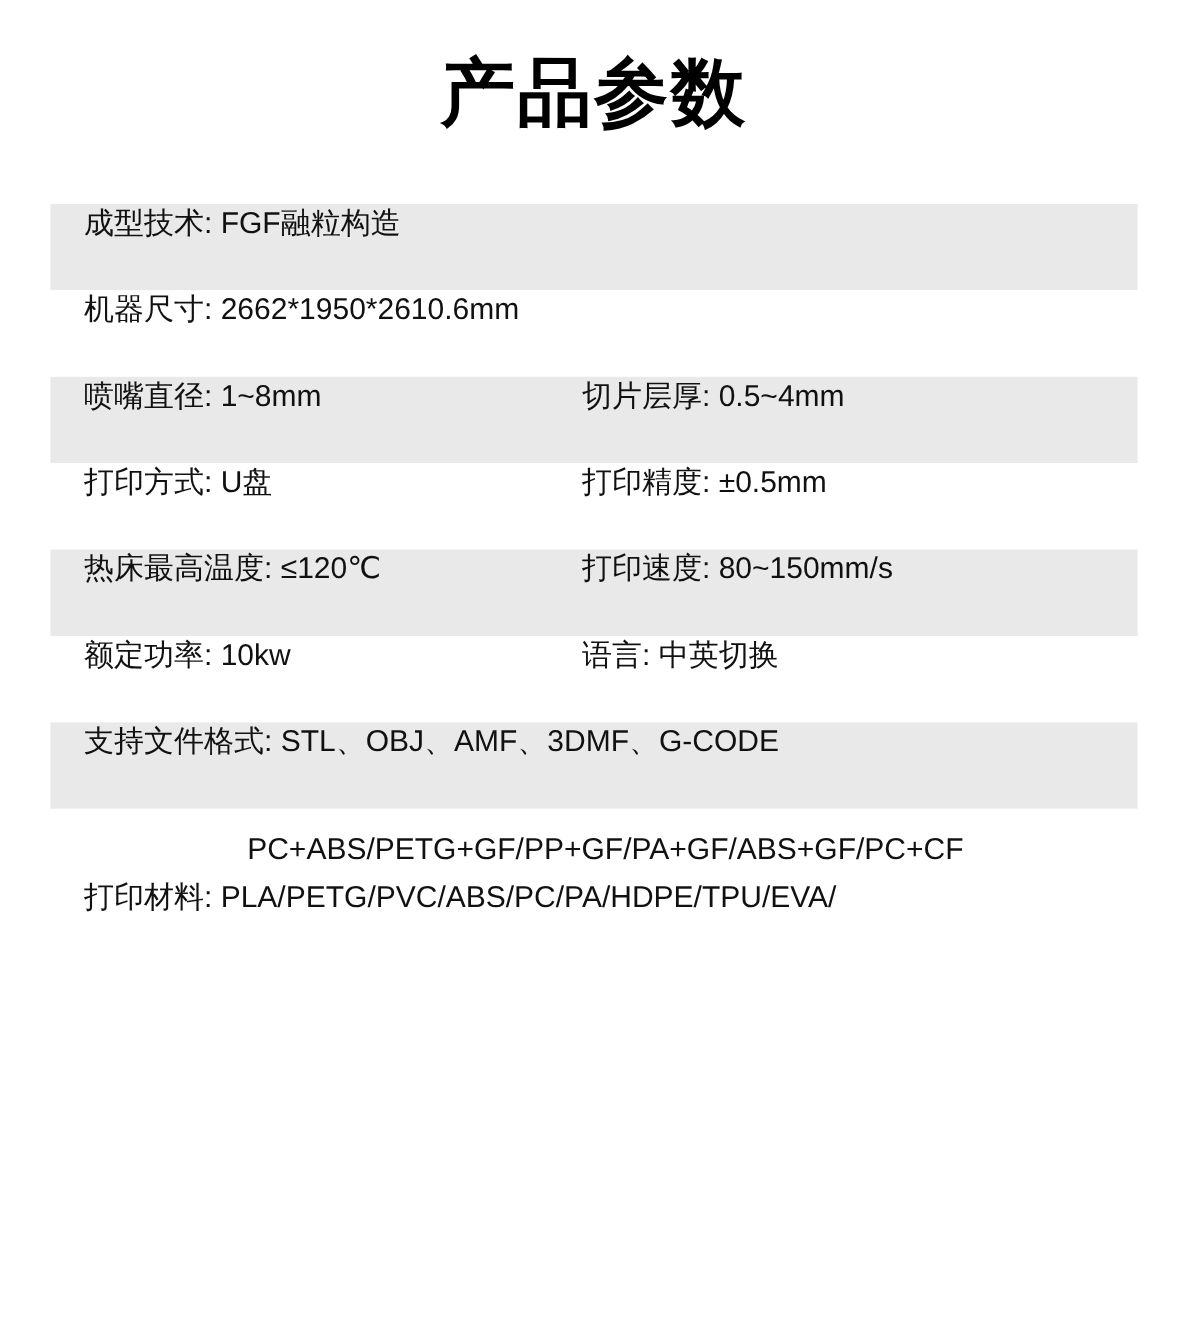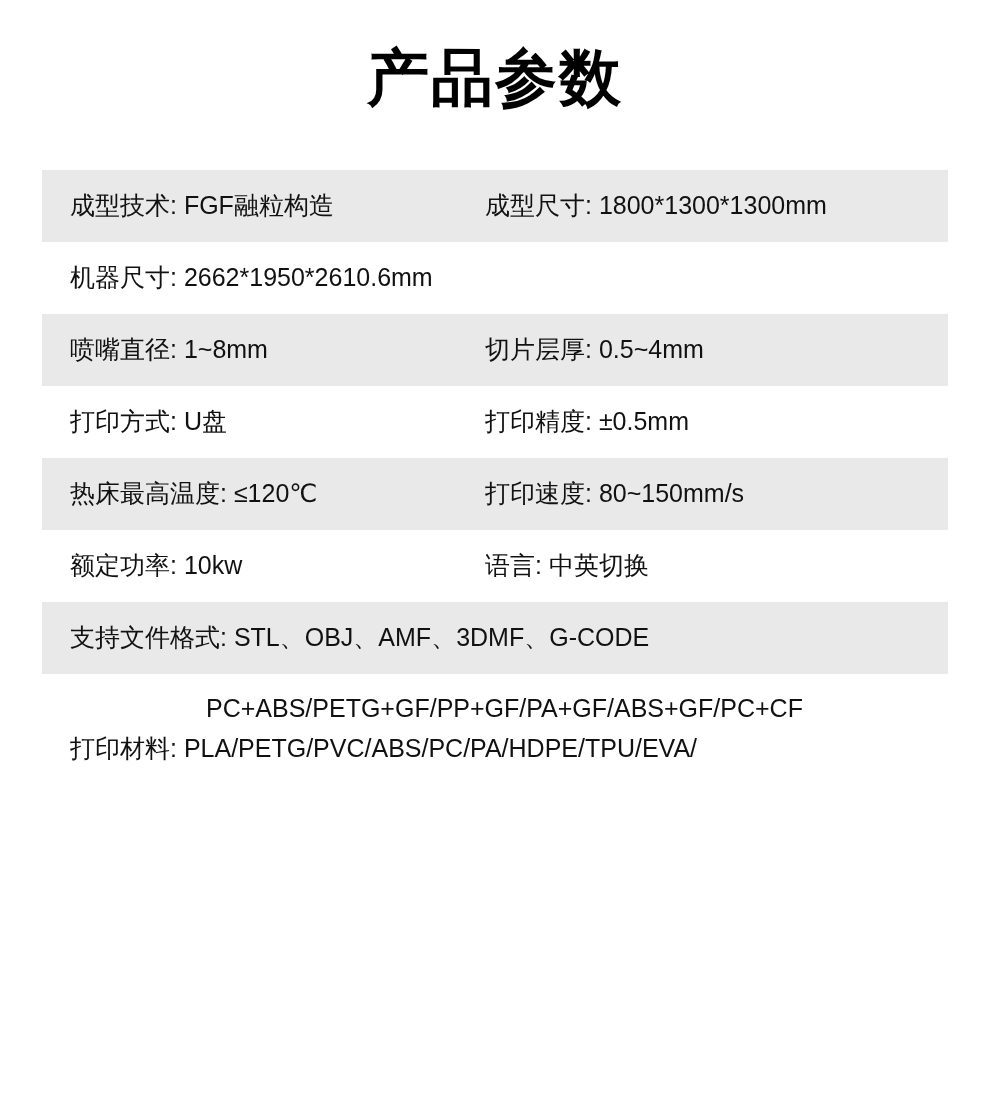--- a/index.html
+++ b/index.html
@@ -29,21 +29,20 @@
     padding-top: 44px;
     padding-bottom: 0;
     line-height: 1.1;
   }
   .spec-table {
     margin: 58px 42px 0 42px;
     width: 906px;
   }
   .spec-row {
     display: flex;
-    align-items: center;
     min-height: 72px;
     box-sizing: border-box;
     padding: 0 0 0 28px;
   }
   .spec-row.shaded {
     background: #e9e9e9;
   }
   .spec-row.plain {
     background: #ffffff;
   }
@@ -77,21 +76,20 @@
 <body>
 
 <div class="page">
 
   <div class="title">产品参数</div>
 
   <div class="spec-table">
 
     <div class="spec-row shaded">
       <div class="cell left">成型技术: FGF融粒构造</div>
-      <div class="cell right">成型尺寸: 1800*1300*1300mm</div>
     </div>
 
     <div class="spec-row plain">
       <div class="cell right">机器尺寸: 2662*1950*2610.6mm</div>
     </div>
 
     <div class="spec-row shaded">
       <div class="cell left">喷嘴直径: 1~8mm</div>
       <div class="cell right">切片层厚: 0.5~4mm</div>
     </div>

